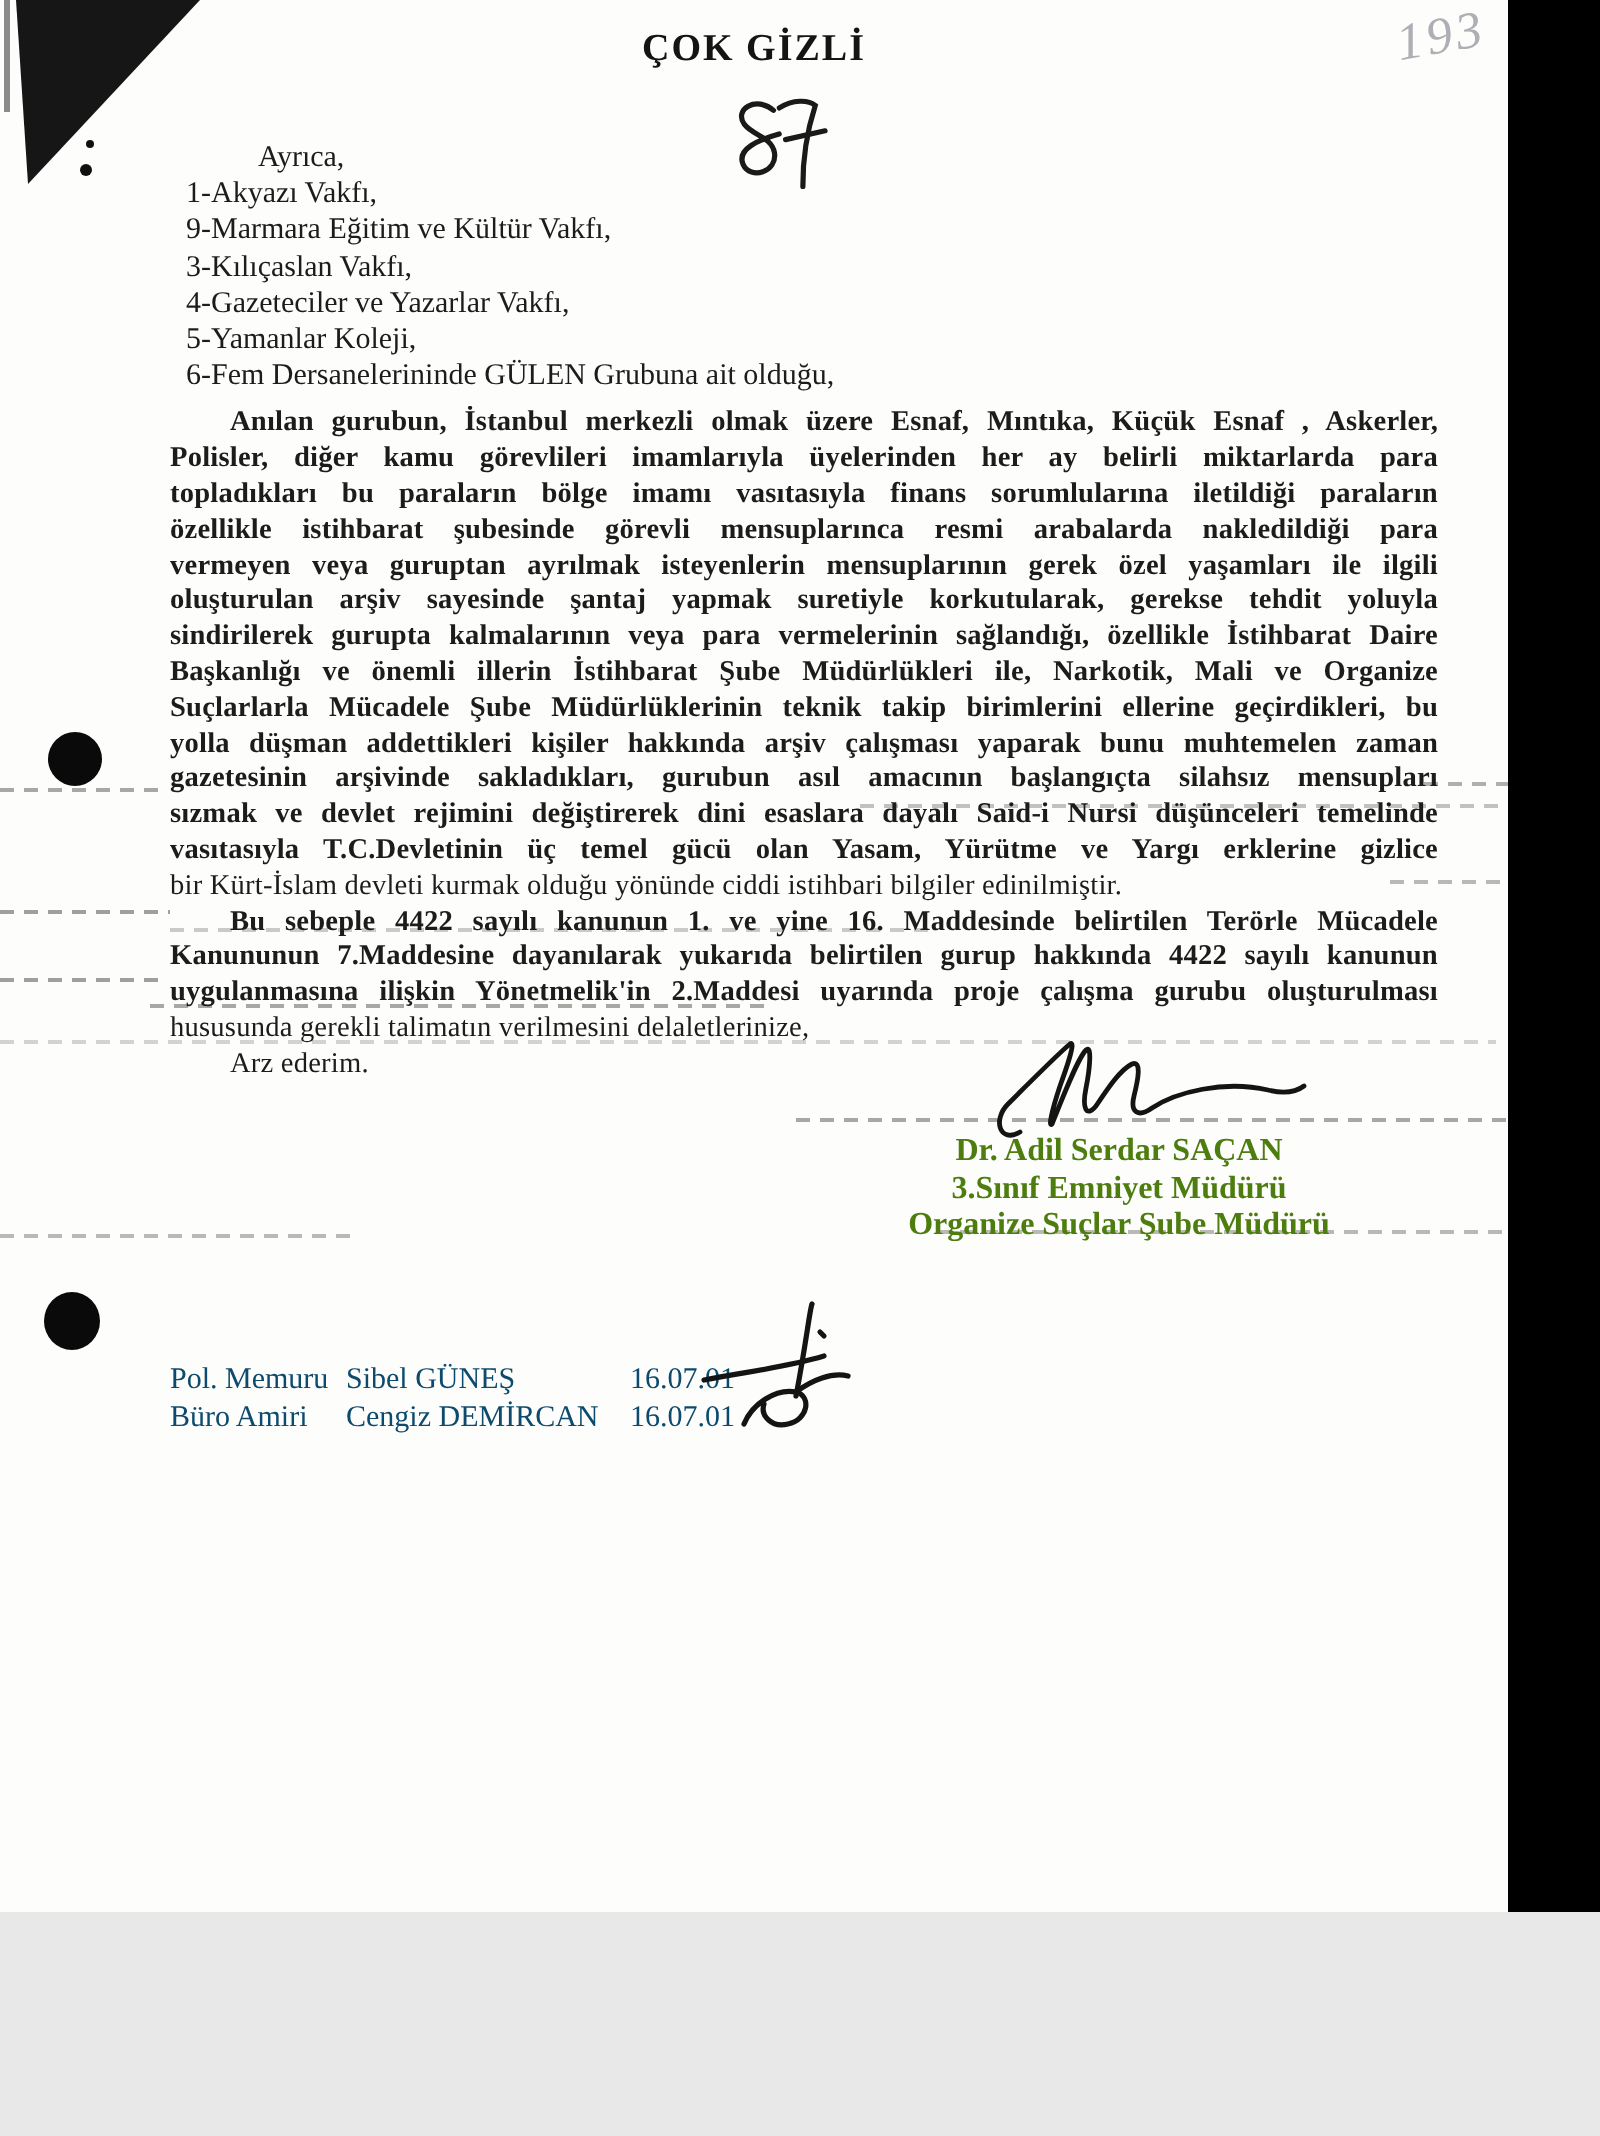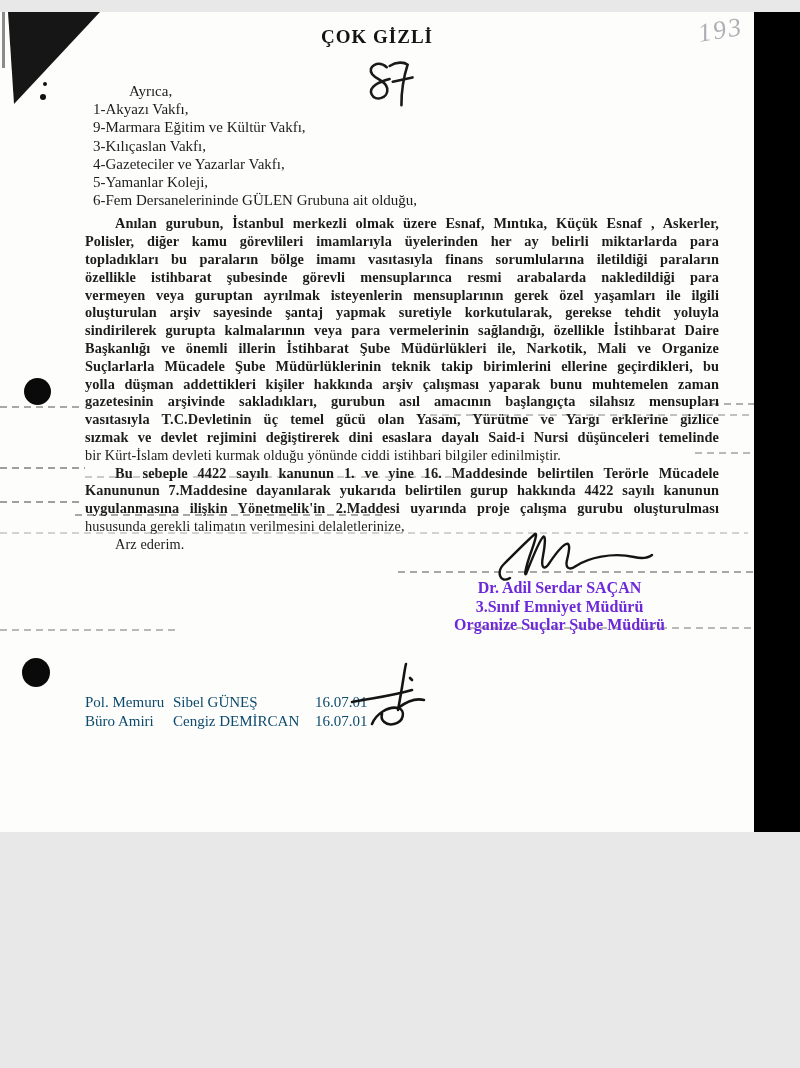--- a/index.html
+++ b/index.html
@@ -1,19 +1,19 @@
 <!DOCTYPE html>
 <html lang="tr"><head>
 <meta charset="utf-8">
 <style>
   html,body{margin:0;padding:0;background:#e8e8e8;}
   .page{
     position:relative;
-    width:800px;height:820px;
-    margin:12px auto;
+    width:800px;height:956px;
+    margin:0 auto;
     background:#fdfdfb;
     overflow:hidden;
     font-family:"Liberation Serif","DejaVu Serif",serif;
     color:#1c1c1c;
   }
   
   .corner-triangle{
     position:absolute;left:0;top:0;width:110px;height:100px;
     background:#161616;
     clip-path:polygon(8px 0,100px 0,14px 92px);
@@ -57,21 +57,21 @@
   .intro{padding-left:44px;}
   .list-item{padding-left:8px;}
   .paras{margin-top:6px;font-size:14.3px;line-height:17.8px;letter-spacing:.1px;}
   .jline{text-align:justify;text-align-last:justify;height:17.8px;overflow:hidden;white-space:nowrap;font-weight:bold;}
   .plain{text-align:left;}
   .indent{text-indent:30px;}
   .closing{padding-left:30px;margin-top:.5px;}
   
   .sign-block{
     position:absolute;left:412px;top:567px;width:295px;text-align:center;
-    font-weight:bold;font-size:16px;line-height:18.6px;color:#6d28d9;
+    font-weight:bold;font-size:16px;line-height:18.6px;color:#4d7c0f;
   }
   
   .officials{
     position:absolute;left:85px;top:681px;
     display:grid;grid-template-columns:88px 142px 90px;
     font-size:15px;line-height:18.6px;color:#0c4a6e;
   }
 </style>
 </head>
 <body>
@@ -127,22 +127,22 @@
       <div class="jline">Polisler, diğer kamu görevlileri imamlarıyla üyelerinden her ay belirli miktarlarda para</div>
       <div class="jline">topladıkları bu paraların bölge imamı vasıtasıyla finans sorumlularına iletildiği paraların</div>
       <div class="jline">özellikle istihbarat şubesinde görevli mensuplarınca resmi arabalarda nakledildiği para</div>
       <div class="jline">vermeyen veya guruptan ayrılmak isteyenlerin mensuplarının gerek özel yaşamları ile ilgili</div>
       <div class="jline">oluşturulan arşiv sayesinde şantaj yapmak suretiyle korkutularak, gerekse tehdit yoluyla</div>
       <div class="jline">sindirilerek gurupta kalmalarının veya para vermelerinin sağlandığı, özellikle İstihbarat Daire</div>
       <div class="jline">Başkanlığı ve önemli illerin İstihbarat Şube Müdürlükleri ile, Narkotik, Mali ve Organize</div>
       <div class="jline">Suçlarlarla Mücadele Şube Müdürlüklerinin teknik takip birimlerini ellerine geçirdikleri, bu</div>
       <div class="jline">yolla düşman addettikleri kişiler hakkında arşiv çalışması yaparak bunu muhtemelen zaman</div>
       <div class="jline">gazetesinin arşivinde sakladıkları, gurubun asıl amacının başlangıçta silahsız mensupları</div>
+      <div class="jline">sızmak ve devlet rejimini değiştirerek dini esaslara dayalı Said-i Nursi düşünceleri temelinde</div>
       <div class="jline">vasıtasıyla T.C.Devletinin üç temel gücü olan Yasam, Yürütme ve Yargı erklerine gizlice</div>
-      <div class="jline">sızmak ve devlet rejimini değiştirerek dini esaslara dayalı Said-i Nursi düşünceleri temelinde</div>
       <div class="plain">bir Kürt-İslam devleti kurmak olduğu yönünde ciddi istihbari bilgiler edinilmiştir.</div>
 
       <div class="jline indent">Bu sebeple 4422 sayılı kanunun 1. ve yine 16. Maddesinde belirtilen Terörle Mücadele</div>
       <div class="jline">Kanununun 7.Maddesine dayanılarak yukarıda belirtilen gurup hakkında 4422 sayılı kanunun</div>
       <div class="jline">uygulanmasına ilişkin Yönetmelik'in 2.Maddesi uyarında proje çalışma gurubu oluşturulması</div>
       <div class="plain">hususunda gerekli talimatın verilmesini delaletlerinize,</div>
       <div class="plain closing">Arz ederim.</div>
     </div>
   </div>
 

